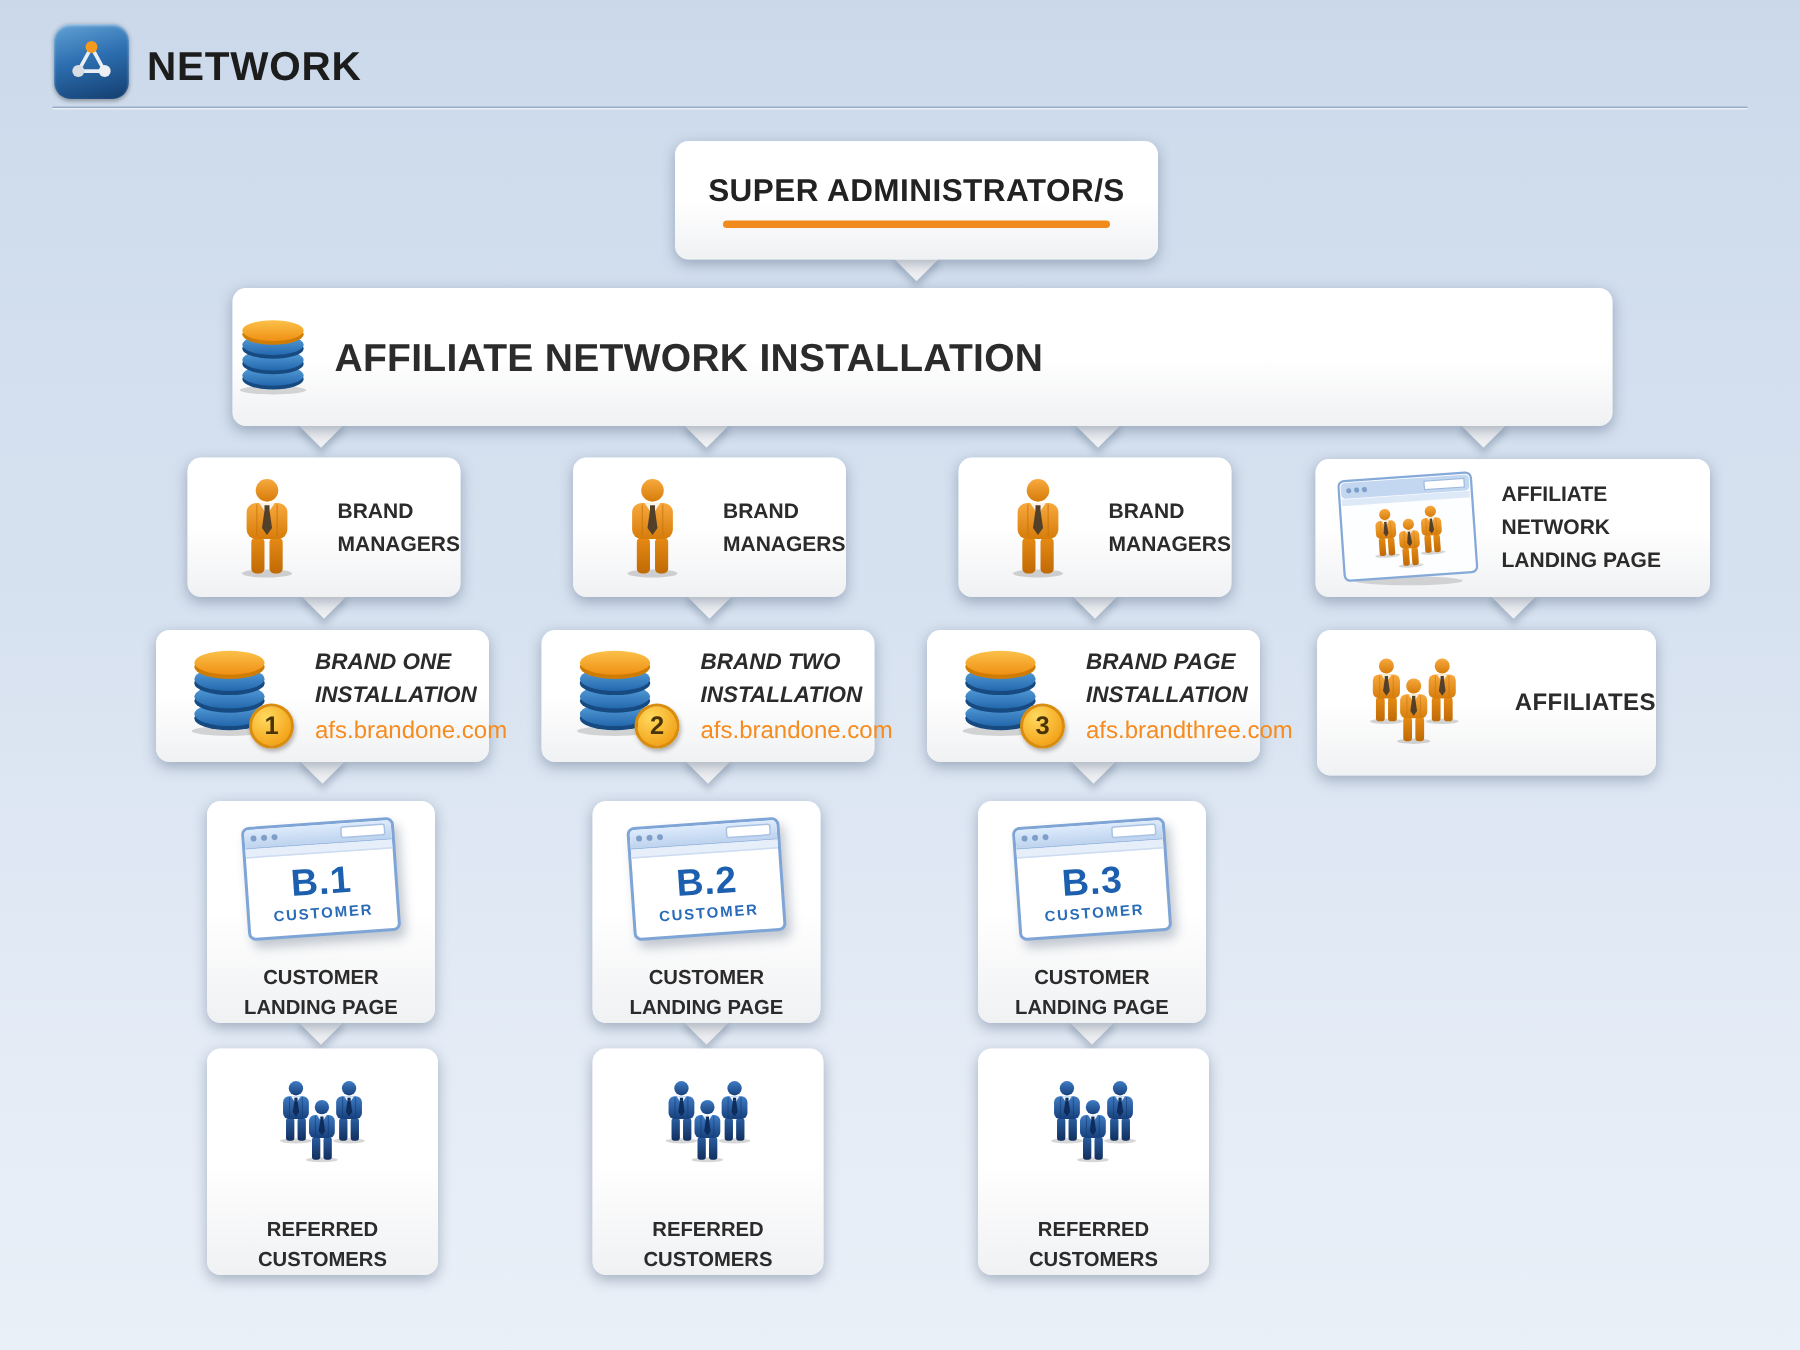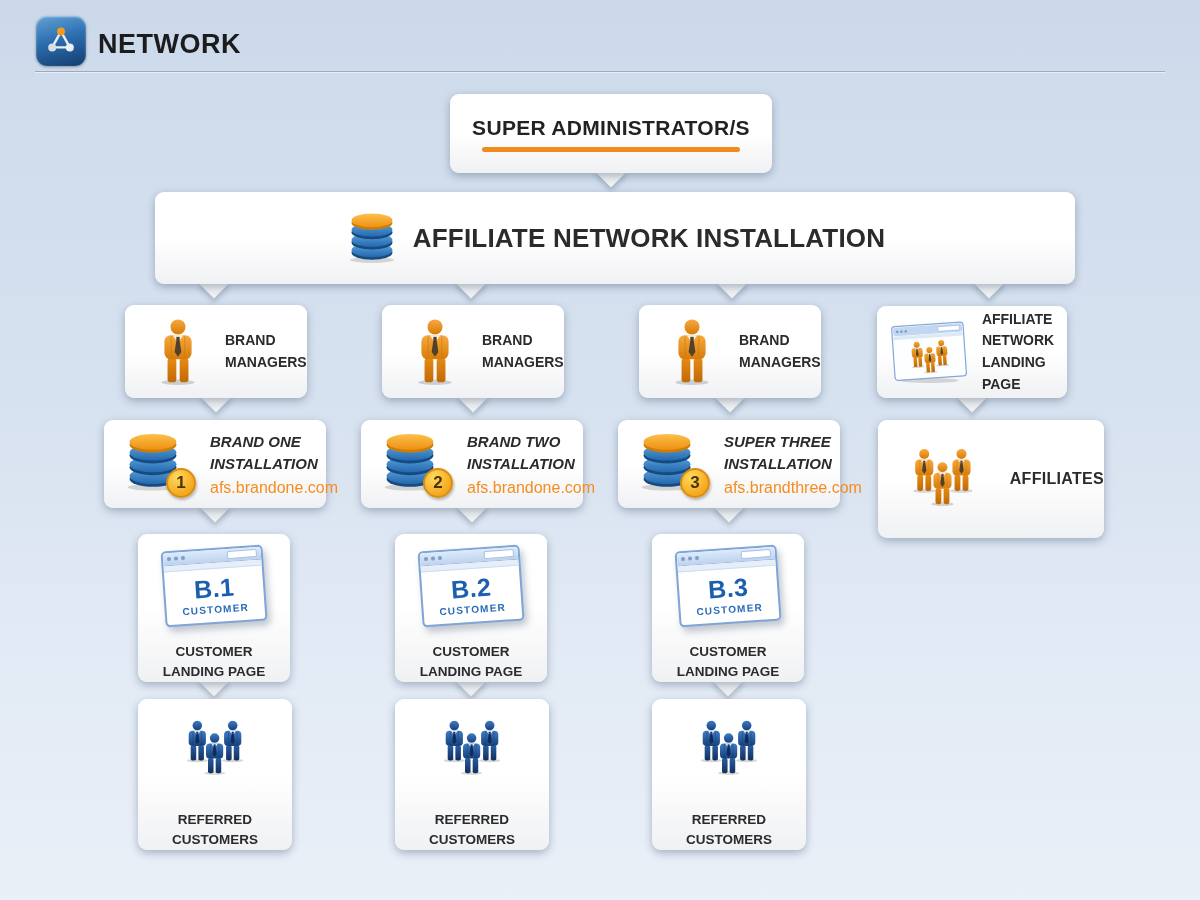--- a/index.html
+++ b/index.html
@@ -31,21 +31,21 @@
     position:absolute;bottom:-10px;width:22px;height:22px;background:#f0f1f3;
     transform:rotate(45deg);z-index:-1;
     box-shadow:3px 3px 5px rgba(55,75,105,.28);
   }
   .tail.center{left:50%;margin-left:-11px;}
   .pre{white-space:pre-line;}
   
   .n-superadmin{display:flex;flex-direction:column;align-items:center;justify-content:center;}
   .n-superadmin .ttl{font-size:21px;font-weight:bold;color:#222;letter-spacing:.3px;}
   .n-superadmin .rule{width:258px;height:5px;border-radius:3px;background:#f08b1c;margin-top:7px;}
-  .n-install-big{display:flex;align-items:center;justify-content:center;gap:14px;}
+  .n-install-big{display:flex;align-items:center;justify-content:flex-start;gap:14px;}
   .n-install-big .ttl{font-size:26px;font-weight:bold;color:#2b2b2b;letter-spacing:.2px;}
   .n-install-big .sub{font-size:16px;color:#333;text-align:center;margin-top:3px;}
   .row-box{display:flex;align-items:center;}
   .mgr-label{font-size:14px;font-weight:bold;color:#2b2b2b;line-height:1.55;}
   .inst-label{font-size:15px;font-weight:bold;color:#2b2b2b;line-height:1.45;font-style:italic;}
   .domain{font-size:16px;color:#f68c1f;margin-top:4px;}
   .aff-label{font-size:16px;font-weight:bold;color:#2b2b2b;letter-spacing:.3px;}
   .col-box{display:flex;flex-direction:column;align-items:center;}
   .clp-label{font-size:13.5px;font-weight:bold;color:#2b2b2b;text-align:center;line-height:1.5;margin-top:18px;}
   .rc-label{font-size:13.5px;font-weight:bold;color:#2b2b2b;text-align:center;line-height:1.5;margin-top:28px;}
@@ -220,21 +220,21 @@
 
 <div class="bubble row-box" style="left:639px;top:305px;width:182px;height:93px;padding-left:30px;gap:24px;box-sizing:border-box;">
   <svg width="46" height="68" viewBox="0 0 44 64">
       <use href="#man-orange"></use>
     </svg>
   <div class="mgr-label pre">BRAND
 MANAGERS</div>
   <div class="tail center"></div>
 </div>
 
-<div class="bubble row-box" style="left:877px;top:306px;width:190px;height:92px;padding-left:14px;gap:14px;box-sizing:border-box;">
+<div class="bubble row-box" style="left:877px;top:306px;width:263px;height:92px;padding-left:14px;gap:14px;box-sizing:border-box;">
   <svg width="96" height="78" viewBox="0 0 100 82">
       <use href="#browser-people"></use>
     </svg>
   <div class="mgr-label pre">AFFILIATE
 NETWORK
 LANDING PAGE</div>
   <div class="tail center"></div>
 </div>
 
 <div class="bubble row-box" style="left:104px;top:420px;width:222px;height:88px;padding-left:18px;gap:26px;box-sizing:border-box;">
@@ -268,28 +268,28 @@
 </div>
 
 <div class="bubble row-box" style="left:618px;top:420px;width:222px;height:88px;padding-left:18px;gap:26px;box-sizing:border-box;">
   <div class="dbwrap">
     <svg width="62" height="60" viewBox="0 0 66 64">
         <use href="#db"></use>
       </svg>
     <div class="badge">3</div>
   </div>
   <div>
-    <div class="inst-label pre">SUPER THREE
+    <div class="inst-label pre">BRAND PAGE
 INSTALLATION</div>
     <div class="domain">afs.brandthree.com</div>
   </div>
   <div class="tail center"></div>
 </div>
 
-<div class="bubble row-box" style="left:878px;top:420px;width:226px;height:118px;padding-left:26px;gap:28px;box-sizing:border-box;">
+<div class="bubble row-box" style="left:878px;top:420px;width:226px;height:97px;padding-left:26px;gap:28px;box-sizing:border-box;">
   <svg width="86" height="76" viewBox="0 0 94 82">
       <use href="#group-orange"></use>
     </svg>
   <div class="aff-label">AFFILIATES</div>
 </div>
 
 <div class="bubble col-box" style="left:138px;top:534px;width:152px;height:148px;padding-top:14px;box-sizing:border-box;">
   <div class="bwindow">
     <div class="bw-bar">
         <span class="bw-dot"></span>

